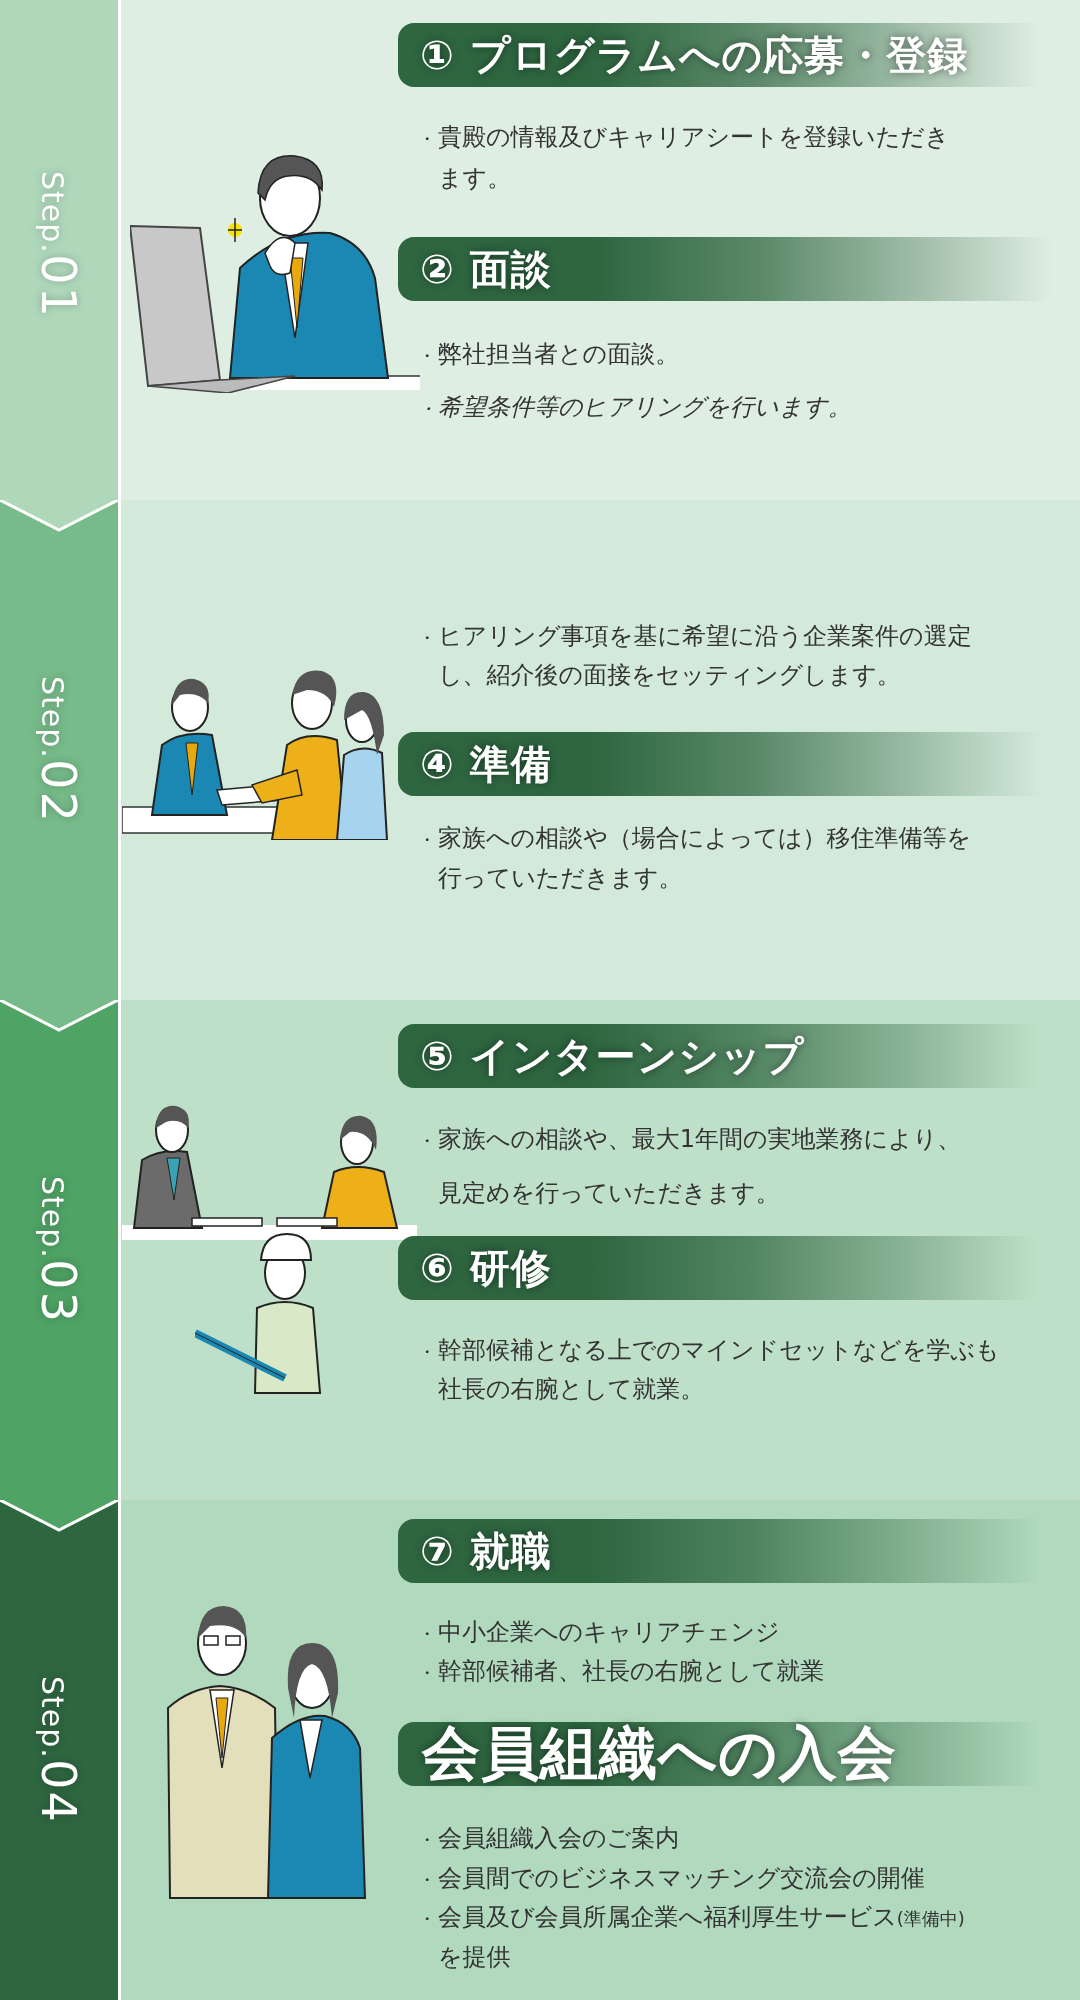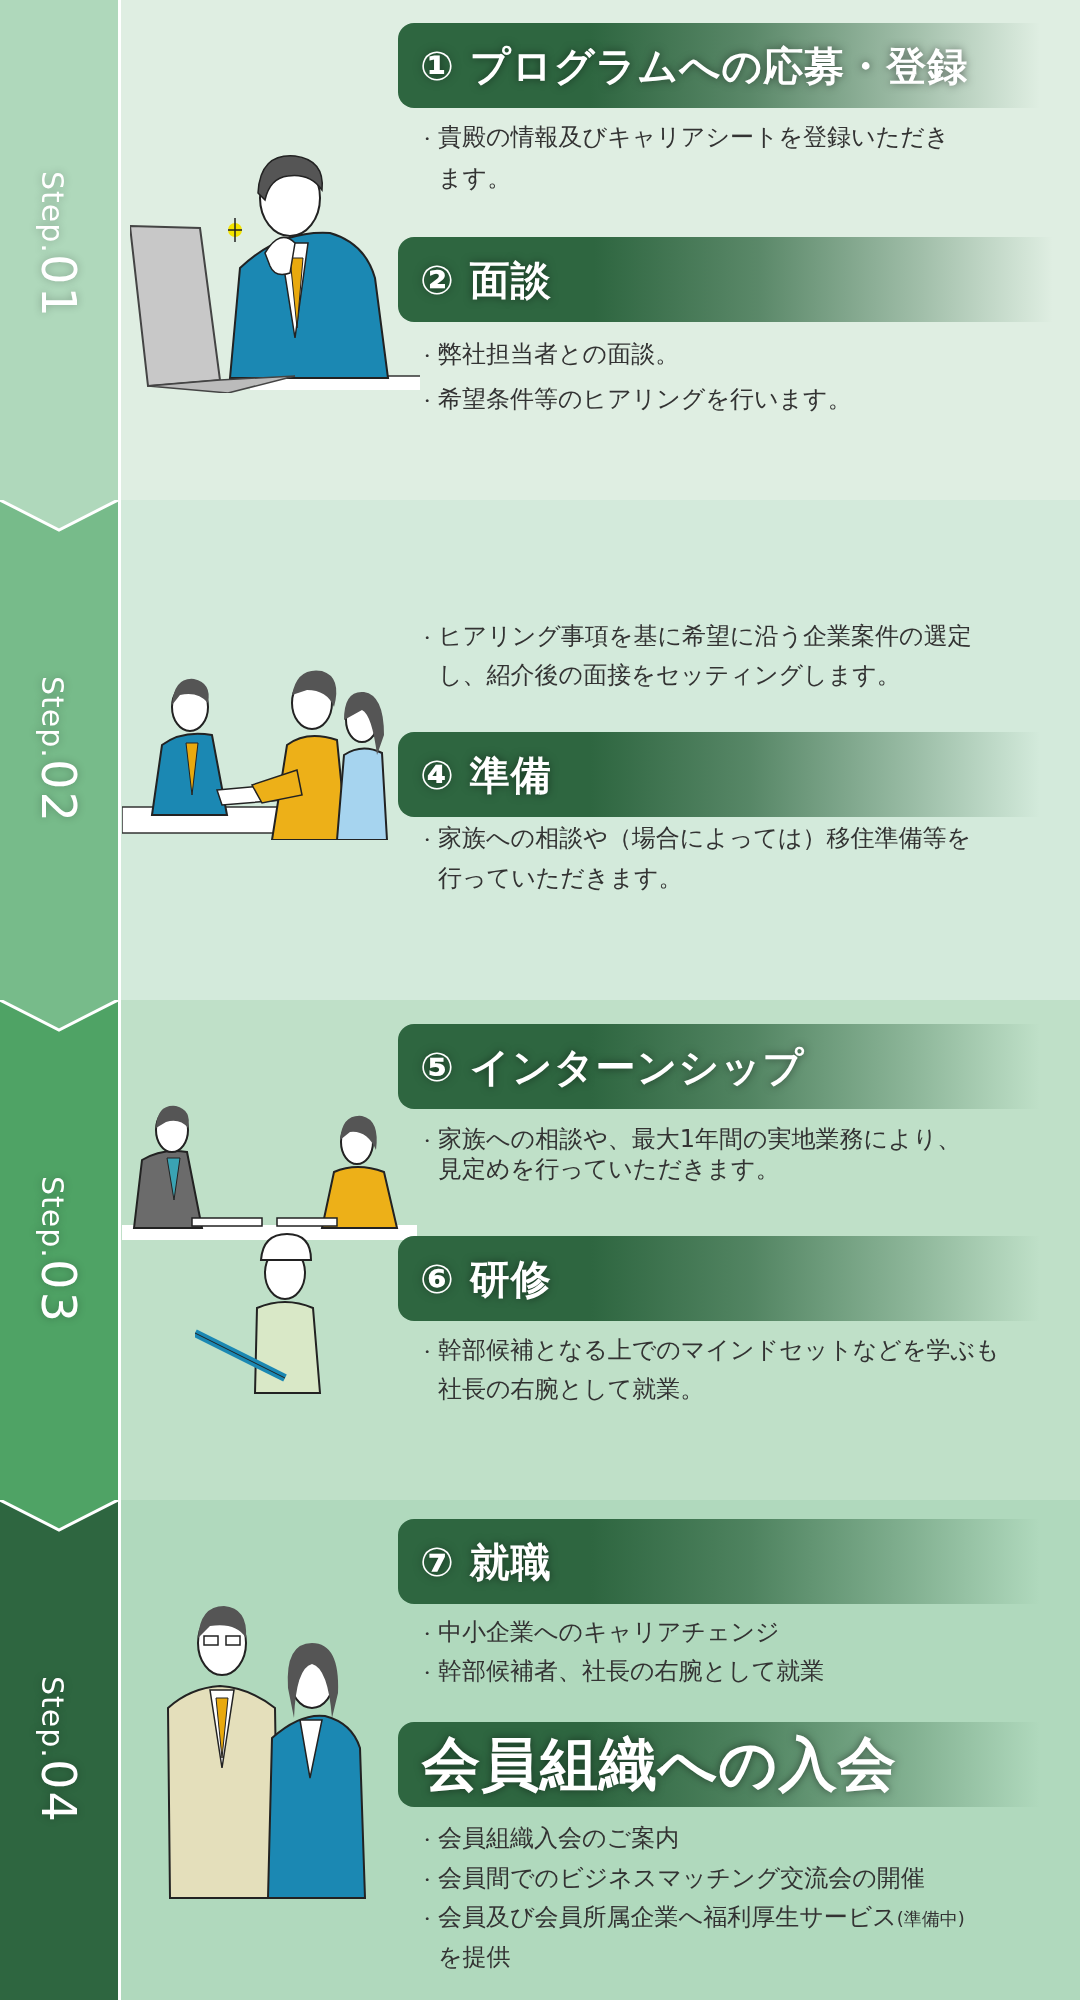--- a/index.html
+++ b/index.html
@@ -7,21 +7,21 @@
          font-family:"DejaVu Sans","Liberation Sans",sans-serif; color:#333; }
   .step { position:absolute; left:0; width:1080px; }
   .sidebar { position:absolute; left:0; top:0; bottom:0; width:118px; }
   .divider { position:absolute; left:118px; top:0; bottom:0; width:3px; background:#fff; }
   .main { position:absolute; left:121px; top:0; right:0; bottom:0; }
   .step-label { position:absolute; left:59px; transform:translate(-50%,-50%) rotate(90deg);
                 white-space:nowrap; color:#fff; text-shadow:0 0 8px rgba(0,0,0,.25); }
   .step-label .pre { font-size:30px; letter-spacing:1px; }
   .step-label .num { font-size:48px; letter-spacing:2px; }
   .chevron { position:absolute; left:0; width:118px; height:40px; z-index:3; }
-  .hdr { position:absolute; left:398px; width:642px; height:85px; border-radius:16px 0 0 16px;
+  .hdr { position:absolute; left:398px; width:642px; height:64px; border-radius:16px 0 0 16px;
          background:linear-gradient(90deg,#2e6640 0%,#2e6640 30%,rgba(46,102,64,.75) 55%,rgba(46,102,64,.35) 80%,rgba(46,102,64,0) 100%);
          z-index:2; }
   .hdr span { position:absolute; left:22px; top:50%; transform:translateY(-50%);
               color:#fff; font-weight:bold; font-size:40px; white-space:nowrap;
               text-shadow:0 0 8px rgba(0,0,0,.5); letter-spacing:1px; }
   .hdr.big span { font-size:58px; left:24px; }
   .bl { position:absolute; left:418px; font-size:24px; line-height:28px; white-space:nowrap; color:#333; z-index:2; }
   .bl .dot { display:inline-block; width:20px; font-size:18px; }
   .bl.cont { left:438px; }
   .small { font-size:18px; }
@@ -56,21 +56,21 @@
   <div class="hdr" style="top:23px;">
       <span>① プログラムへの応募・登録</span>
     </div>
   <div class="bl" style="top:123px;"><span class="dot">・</span><span>貴殿の情報及びキャリアシートを登録いただき</span></div>
   <div class="bl cont" style="top:164px;">ます。</div>
 
   <div class="hdr" style="top:237px;padding-left:13px;">
       <span>② 面談</span>
     </div>
   <div class="bl" style="top:340px;"><span class="dot">・</span><span>弊社担当者との面談。</span></div>
-  <div class="bl" style="top:385px;"><span class="dot">・</span><span>希望条件等のヒアリングを行います。</span></div>
+  <div class="bl" style="top:393px;font-style:italic;"><span class="dot">・</span><span>希望条件等のヒアリングを行います。</span></div>
 </div>
 
 <div class="step" style="top:500px;height:500px;">
   <div class="sidebar" style="background:#77bb8a;"></div>
   <div class="divider"></div>
   <div class="main" style="background:#d3eadb;"></div>
   <svg class="chevron" style="top:0;" viewBox="0 0 118 40" preserveAspectRatio="none">
     <polygon points="0,0 118,0 59,30" fill="#afd8bb"></polygon>
     <polyline points="0,0 59,30 118,0" fill="none" stroke="#fff" stroke-width="3"></polyline>
   </svg>
@@ -133,21 +133,21 @@
     <ellipse cx="90" cy="45" rx="20" ry="26" fill="#fff" stroke="#222" stroke-width="2"></ellipse>
     <path d="M66 32 Q68 6 92 6 Q116 6 116 32 Z" fill="#fff" stroke="#222" stroke-width="2"></path>
     <line x1="0" y1="105" x2="90" y2="150" stroke="#1b88b3" stroke-width="8"></line>
     <line x1="0" y1="105" x2="90" y2="150" stroke="#222" stroke-width="1"></line>
   </svg>
 
   <div class="hdr" style="top:24px;">
       <span>⑤ インターンシップ</span>
     </div>
   <div class="bl" style="top:125px;"><span class="dot">・</span><span>家族への相談や、最大1年間の実地業務により、</span></div>
-  <div class="bl cont" style="top:155px;">見定めを行っていただきます。</div>
+  <div class="bl cont" style="top:179px;">見定めを行っていただきます。</div>
 
   <div class="hdr" style="top:236px;">
       <span>⑥ 研修</span>
     </div>
   <div class="bl" style="top:336px;"><span class="dot">・</span><span>幹部候補となる上でのマインドセットなどを学ぶも</span></div>
   <div class="bl cont" style="top:375px;">社長の右腕として就業。</div>
 </div>
 
 <div class="step" style="top:1500px;height:500px;">
   <div class="sidebar" style="background:#2e6640;"></div>

